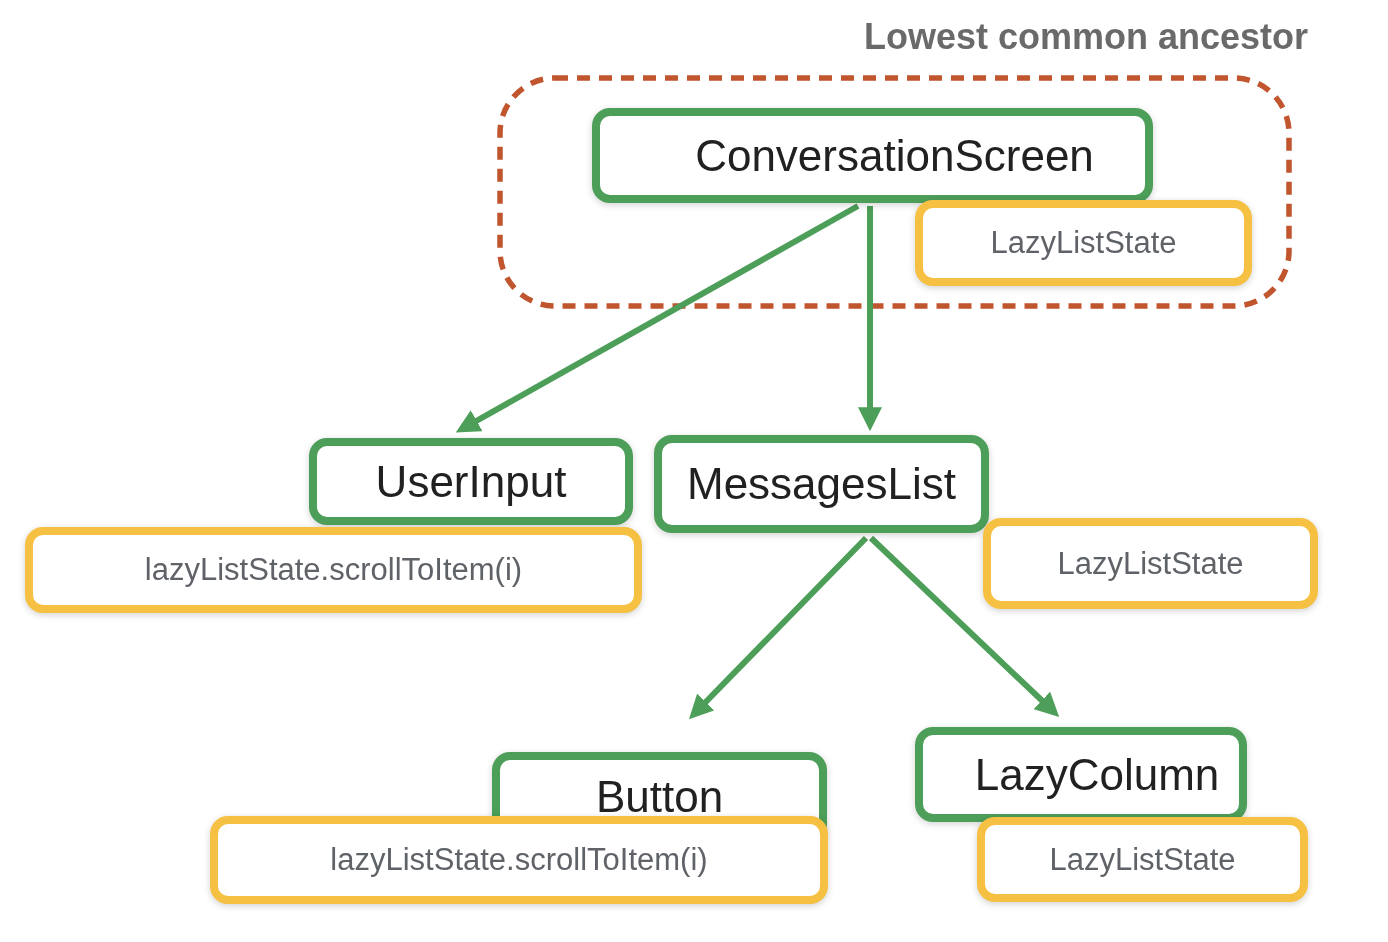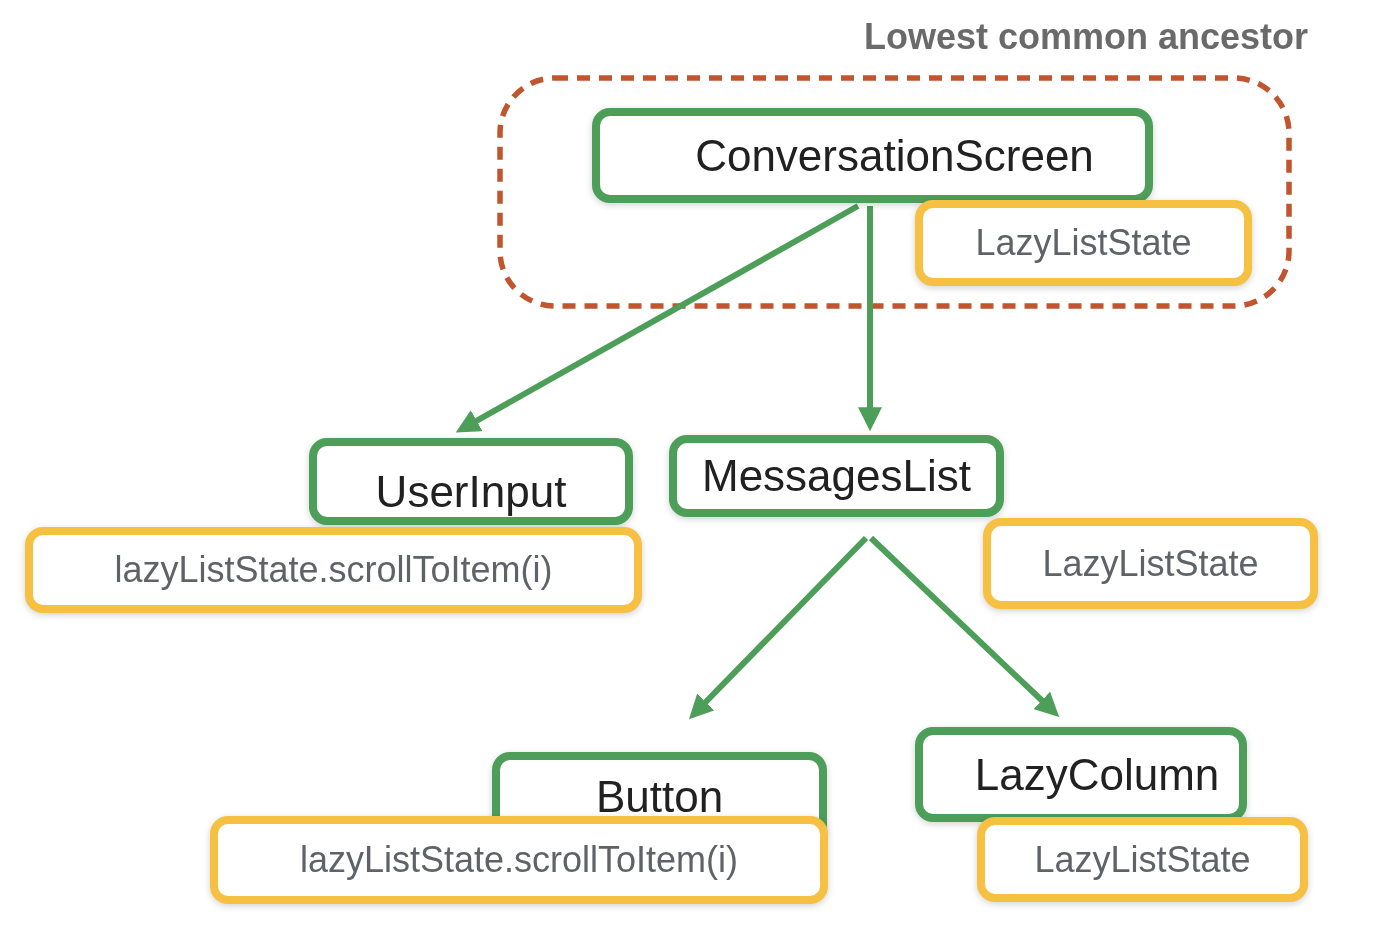--- a/index.html
+++ b/index.html
@@ -59,21 +59,21 @@
   .node.green{
     border:8px solid var(--green);
     z-index:2;
     color:var(--label_dark);
     font-size:44px;
   }
   .node.yellow{
     border:8px solid var(--yellow);
     z-index:3;
     color:var(--label_gray);
-    font-size:36px;
+    font-size:31px;
   }
 </style>
 </head>
 <body>
 
 <div class="canvas">
 
   <div class="diagram-title">Lowest common ancestor</div>
 
   <svg class="overlay" viewBox="0 0 1388 942" xmlns="http://www.w3.org/2000/svg">
@@ -90,29 +90,29 @@
   </svg>
 
   <div class="node green" style="left:592px;top:108px;width:561px;height:95px;padding-left:44px;">
     <span>ConversationScreen</span>
   </div>
 
   <div class="node yellow" style="left:915px;top:200px;width:337px;height:86px;">
     <span>LazyListState</span>
   </div>
 
-  <div class="node green" style="left:309px;top:438px;width:324px;height:87px;align-items:flex-end;">
+  <div class="node green" style="left:309px;top:438px;width:324px;height:87px;">
     <span>UserInput</span>
   </div>
 
   <div class="node yellow" style="left:25px;top:527px;width:617px;height:86px;">
     <span>lazyListState.scrollToItem(i)</span>
   </div>
 
-  <div class="node green" style="left:669px;top:435px;width:335px;height:82px;">
+  <div class="node green" style="left:654px;top:435px;width:335px;height:98px;">
     <span>MessagesList</span>
   </div>
 
   <div class="node yellow" style="left:983px;top:518px;width:335px;height:91px;">
     <span>LazyListState</span>
   </div>
 
   <div class="node green" style="left:492px;top:728px;width:335px;height:90px;margin-top:24px;">
     <span>Button</span>
   </div>

